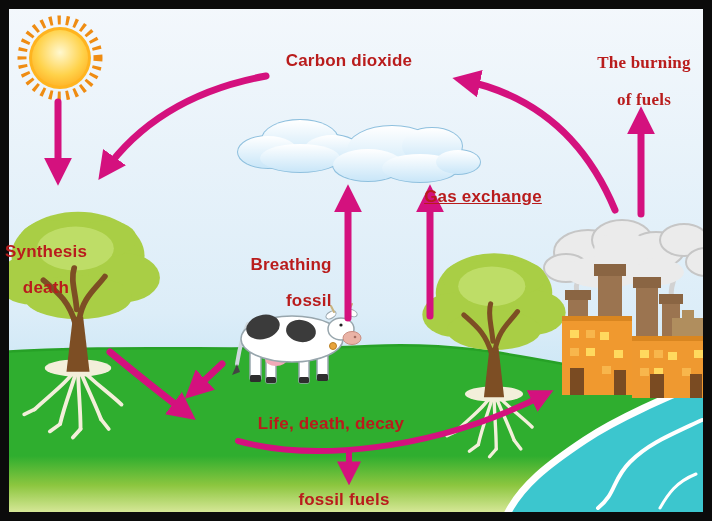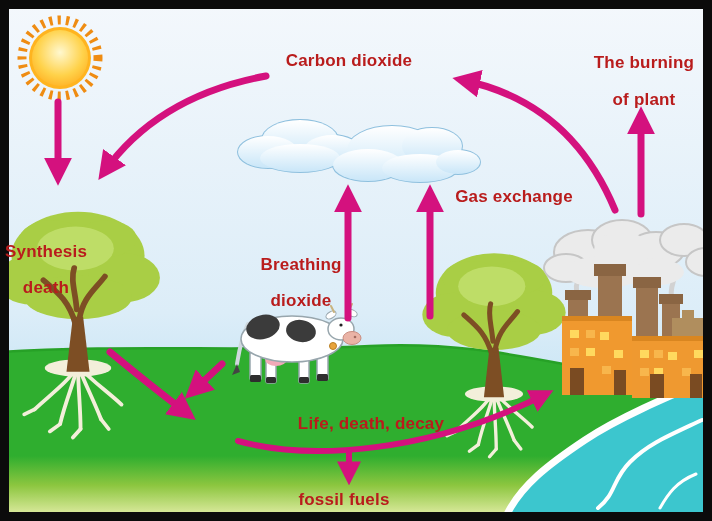--- a/index.html
+++ b/index.html
@@ -232,40 +232,40 @@
     <path d="M349,451 L349,477" stroke-width="6" marker-end="url(#ah)"></path>
   </g>
 
   <rect x="4.5" y="4.5" width="703" height="512" fill="none" stroke="#0b0b0b" stroke-width="9"></rect>
 </svg>
 
 <div class="lbl" style="left:349px; top:42px; line-height:37px;">
   <span>Carbon dioxide</span>
 </div>
 
-<div class="lbl" style="left:644px; top:44px; line-height:37px;">
+<div class="lbl" style="left:644px; top:44px; line-height:37px;font-family:Liberation Serif, serif;">
   <span>The burning</span>
-  <span>of plant</span>
+  <span>of fuels</span>
 </div>
 
 <div class="lbl" style="left:46px; top:190px;margin-top:44px;">
   <span>Synthesis</span>
   <span>death</span>
 </div>
 
-<div class="lbl" style="left:301px; top:247px;">
+<div class="lbl" style="left:291px; top:247px;text-align:right;">
   <span>Breathing</span>
-  <span>dioxide</span>
-</div>
-
-<div class="lbl" style="left:514px; top:179px;">
+  <span>fossil</span>
+</div>
+
+<div class="lbl" style="left:483px; top:179px;text-decoration:underline;">
   <span>Gas exchange</span>
 </div>
 
-<div class="lbl single" style="left:331px; top:412px;margin-left:40px;">
+<div class="lbl single" style="left:331px; top:412px;">
   <span>Life, death, decay</span>
 </div>
 
 <div class="lbl single" style="left:344px; top:488px;">
   <span>fossil fuels</span>
 </div>
 
 </div>
 
 </body></html>

